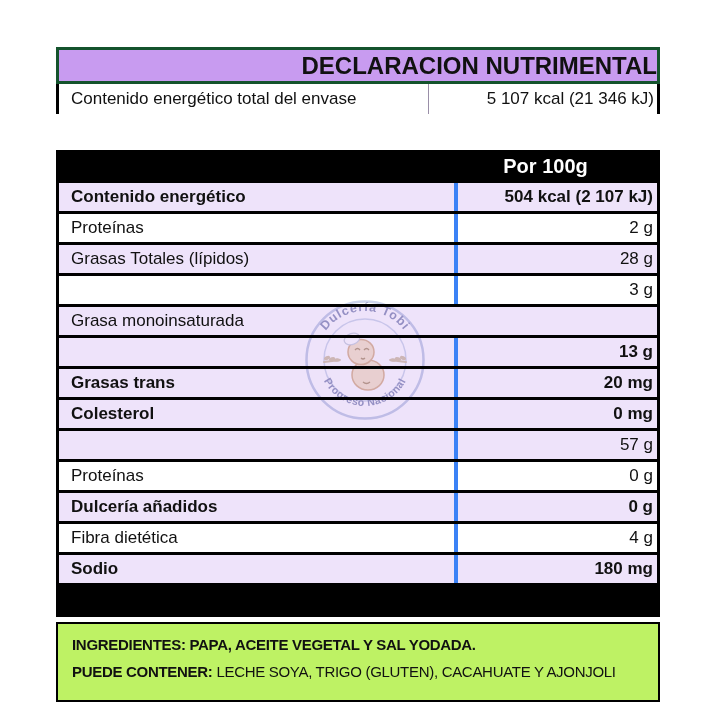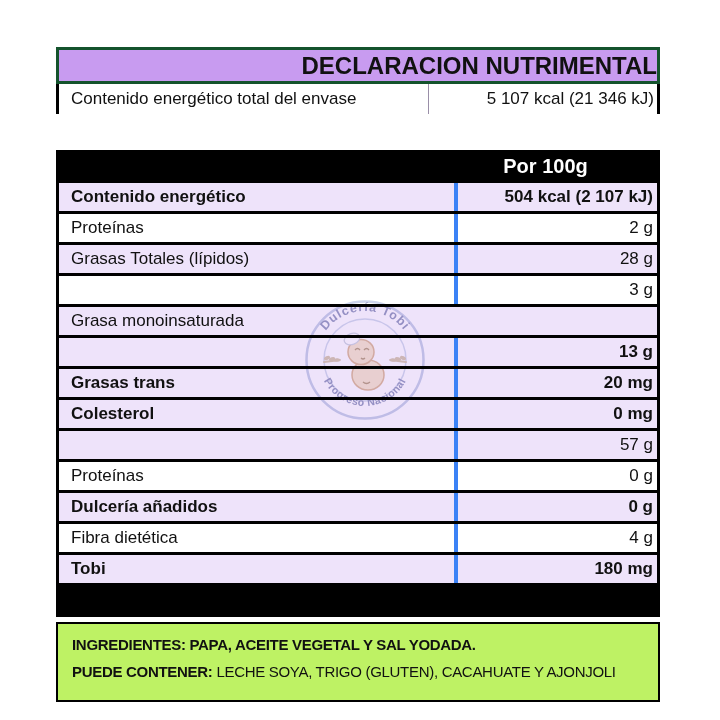--- a/index.html
+++ b/index.html
@@ -128,21 +128,21 @@
     </div>
     <div class="nrow lav bold">
       <div class="c-label">Dulcería añadidos</div>
       <div class="c-value">0 g</div>
     </div>
     <div class="nrow white">
       <div class="c-label">Fibra dietética</div>
       <div class="c-value">4 g</div>
     </div>
     <div class="nrow lav bold">
-      <div class="c-label">Tobi</div>
+      <div class="c-label">Sodio</div>
       <div class="c-value">180 mg</div>
     </div>
   </div>
 
   <div class="black-separator"></div>
 
   <div class="ingredients-box">
     <div class="ing-line first"><span class="ing-label">INGREDIENTES:</span><span class="ing-text"> PAPA, ACEITE VEGETAL Y SAL YODADA.</span></div>
     <div class="ing-line second"><span class="ing-label">PUEDE CONTENER:</span><span class="ing-text"> LECHE SOYA, TRIGO (GLUTEN), CACAHUATE Y AJONJOLI</span></div>
   </div>

